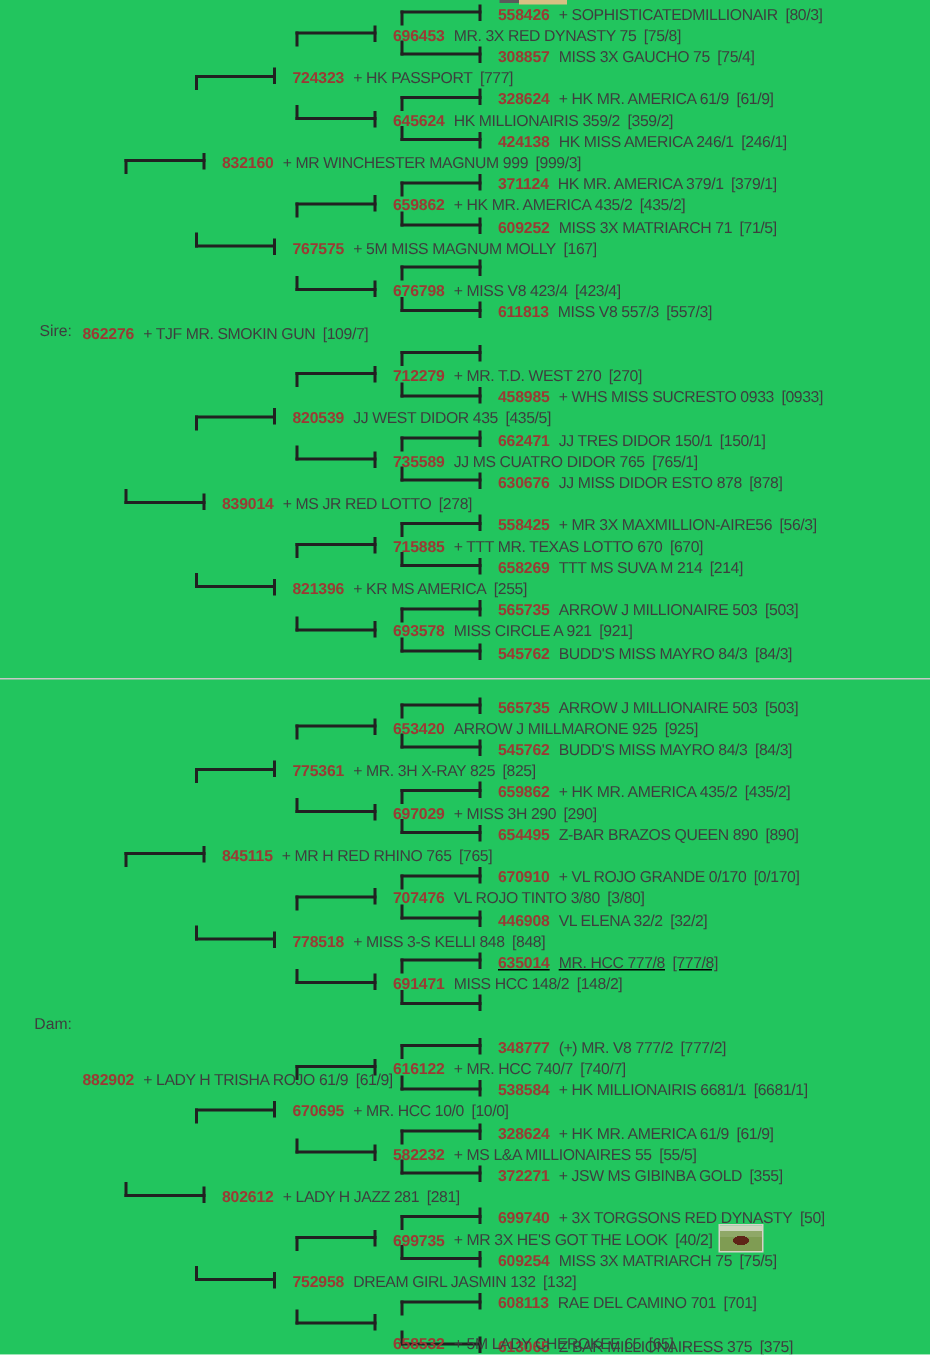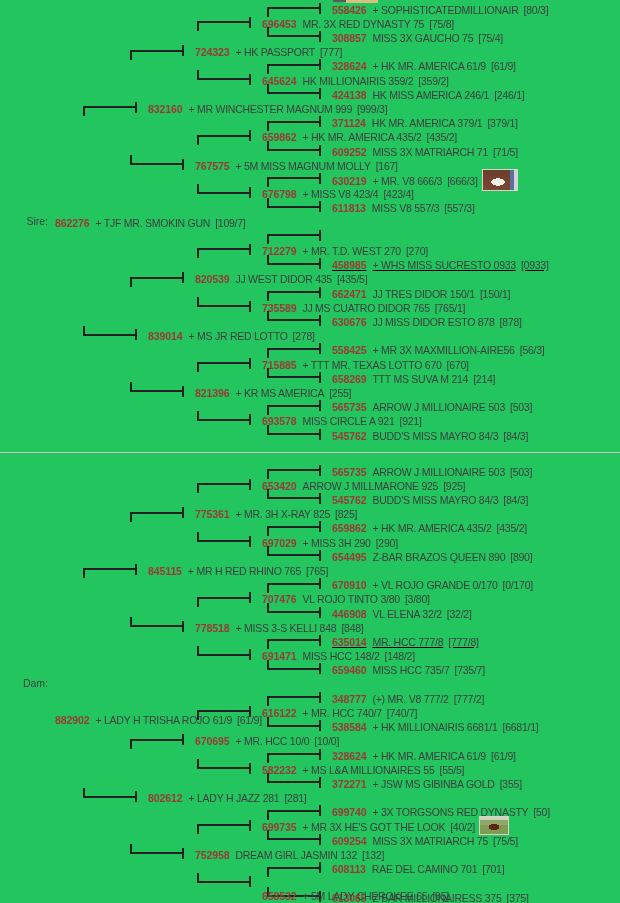--- a/index.html
+++ b/index.html
@@ -67,21 +67,20 @@
     <div class="conn" style="left: 319px; top: 144.5px; width: 2px; height: 11px;"></div>
     <div class="conn" style="left: 267px; top: 141px; width: 2px; height: 10px;"></div>
     <div class="row" style="left: 332px; top: 142.5px;"><span class="reg">609252</span><span class="nm">MISS 3X MATRIARCH 71</span><span class="tag">[71/5]</span></div>
     <div class="conn" style="left: 197px; top: 134.8px; width: 54px; height: 2px;"></div>
     <div class="conn" style="left: 249px; top: 130.3px; width: 2px; height: 11px;"></div>
     <div class="conn" style="left: 197px; top: 134.8px; width: 2px; height: 10px;"></div>
     <div class="row" style="left: 262px; top: 128.3px;"><span class="reg">659862</span><span class="nm">+ HK MR. AMERICA 435/2</span><span class="tag">[435/2]</span></div>
     <div class="conn" style="left: 267px; top: 177.4px; width: 54px; height: 2px;"></div>
     <div class="conn" style="left: 319px; top: 172.9px; width: 2px; height: 11px;"></div>
     <div class="conn" style="left: 267px; top: 177.4px; width: 2px; height: 10px;"></div>
-    <div class="row" style="left: 332px; top: 170.9px;"><span class="reg">630219</span><span class="nm">+ MR. V8 666/3</span><span class="tag">[666/3]</span><span class="photo white-cow"></span></div>
     <div class="conn" style="left: 267px; top: 205.8px; width: 54px; height: 2px;"></div>
     <div class="conn" style="left: 319px; top: 201.3px; width: 2px; height: 11px;"></div>
     <div class="conn" style="left: 267px; top: 197.8px; width: 2px; height: 10px;"></div>
     <div class="row" style="left: 332px; top: 199.3px;"><span class="reg">611813</span><span class="nm">MISS V8 557/3</span><span class="tag">[557/3]</span></div>
     <div class="conn" style="left: 197px; top: 191.6px; width: 54px; height: 2px;"></div>
     <div class="conn" style="left: 249px; top: 187.1px; width: 2px; height: 11px;"></div>
     <div class="conn" style="left: 197px; top: 183.6px; width: 2px; height: 10px;"></div>
     <div class="row" style="left: 262px; top: 185.1px;"><span class="reg">676798</span><span class="nm">+ MISS V8 423/4</span><span class="tag">[423/4]</span></div>
     <div class="conn" style="left: 130px; top: 163.2px; width: 54px; height: 2px;"></div>
     <div class="conn" style="left: 182px; top: 158.7px; width: 2px; height: 11px;"></div>
@@ -90,21 +89,21 @@
     <div class="conn" style="left: 83px; top: 106.4px; width: 54px; height: 2px;"></div>
     <div class="conn" style="left: 135px; top: 101.9px; width: 2px; height: 11px;"></div>
     <div class="conn" style="left: 83px; top: 106.4px; width: 2px; height: 10px;"></div>
     <div class="row" style="left: 148px; top: 99.9px;"><span class="reg">832160</span><span class="nm">+ MR WINCHESTER MAGNUM 999</span><span class="tag">[999/3]</span></div>
     <div class="conn" style="left: 267px; top: 234.2px; width: 54px; height: 2px;"></div>
     <div class="conn" style="left: 319px; top: 229.7px; width: 2px; height: 11px;"></div>
     <div class="conn" style="left: 267px; top: 234.2px; width: 2px; height: 10px;"></div>
     <div class="conn" style="left: 267px; top: 262.6px; width: 54px; height: 2px;"></div>
     <div class="conn" style="left: 319px; top: 258.1px; width: 2px; height: 11px;"></div>
     <div class="conn" style="left: 267px; top: 254.6px; width: 2px; height: 10px;"></div>
-    <div class="row" style="left: 332px; top: 256.1px; text-decoration: underline;"><span class="reg">458985</span><span class="nm">+ WHS MISS SUCRESTO 0933</span><span class="tag">[0933]</span></div>
+    <div class="row" style="left: 332px; top: 256.1px;"><span class="reg">458985</span><span class="nm">+ WHS MISS SUCRESTO 0933</span><span class="tag">[0933]</span></div>
     <div class="conn" style="left: 197px; top: 248.4px; width: 54px; height: 2px;"></div>
     <div class="conn" style="left: 249px; top: 243.9px; width: 2px; height: 11px;"></div>
     <div class="conn" style="left: 197px; top: 248.4px; width: 2px; height: 10px;"></div>
     <div class="row" style="left: 262px; top: 241.9px;"><span class="reg">712279</span><span class="nm">+ MR. T.D. WEST 270</span><span class="tag">[270]</span></div>
     <div class="conn" style="left: 267px; top: 291px; width: 54px; height: 2px;"></div>
     <div class="conn" style="left: 319px; top: 286.5px; width: 2px; height: 11px;"></div>
     <div class="conn" style="left: 267px; top: 291px; width: 2px; height: 10px;"></div>
     <div class="row" style="left: 332px; top: 284.5px;"><span class="reg">662471</span><span class="nm">JJ TRES DIDOR 150/1</span><span class="tag">[150/1]</span></div>
     <div class="conn" style="left: 267px; top: 319.4px; width: 54px; height: 2px;"></div>
     <div class="conn" style="left: 319px; top: 314.9px; width: 2px; height: 11px;"></div>
@@ -192,21 +191,20 @@
     <div class="conn" style="left: 249px; top: 592.3px; width: 2px; height: 11px;"></div>
     <div class="conn" style="left: 197px; top: 596.8px; width: 2px; height: 10px;"></div>
     <div class="row" style="left: 262px; top: 590.3px;"><span class="reg">707476</span><span class="nm">VL ROJO TINTO 3/80</span><span class="tag">[3/80]</span></div>
     <div class="conn" style="left: 267px; top: 639.4px; width: 54px; height: 2px;"></div>
     <div class="conn" style="left: 319px; top: 634.9px; width: 2px; height: 11px;"></div>
     <div class="conn" style="left: 267px; top: 639.4px; width: 2px; height: 10px;"></div>
     <div class="row" style="left: 332px; top: 632.9px; text-decoration: underline;"><span class="reg">635014</span><span class="nm">MR. HCC 777/8</span><span class="tag">[777/8]</span></div>
     <div class="conn" style="left: 267px; top: 667.8px; width: 54px; height: 2px;"></div>
     <div class="conn" style="left: 319px; top: 663.3px; width: 2px; height: 11px;"></div>
     <div class="conn" style="left: 267px; top: 659.8px; width: 2px; height: 10px;"></div>
-    <div class="row" style="left: 332px; top: 661.3px;"><span class="reg">659460</span><span class="nm">MISS HCC 735/7</span><span class="tag">[735/7]</span></div>
     <div class="conn" style="left: 197px; top: 653.6px; width: 54px; height: 2px;"></div>
     <div class="conn" style="left: 249px; top: 649.1px; width: 2px; height: 11px;"></div>
     <div class="conn" style="left: 197px; top: 645.6px; width: 2px; height: 10px;"></div>
     <div class="row" style="left: 262px; top: 647.1px;"><span class="reg">691471</span><span class="nm">MISS HCC 148/2</span><span class="tag">[148/2]</span></div>
     <div class="conn" style="left: 130px; top: 625.2px; width: 54px; height: 2px;"></div>
     <div class="conn" style="left: 182px; top: 620.7px; width: 2px; height: 11px;"></div>
     <div class="conn" style="left: 130px; top: 617.2px; width: 2px; height: 10px;"></div>
     <div class="row" style="left: 195px; top: 618.7px;"><span class="reg">778518</span><span class="nm">+ MISS 3-S KELLI 848</span><span class="tag">[848]</span></div>
     <div class="conn" style="left: 83px; top: 568.4px; width: 54px; height: 2px;"></div>
     <div class="conn" style="left: 135px; top: 563.9px; width: 2px; height: 11px;"></div>

